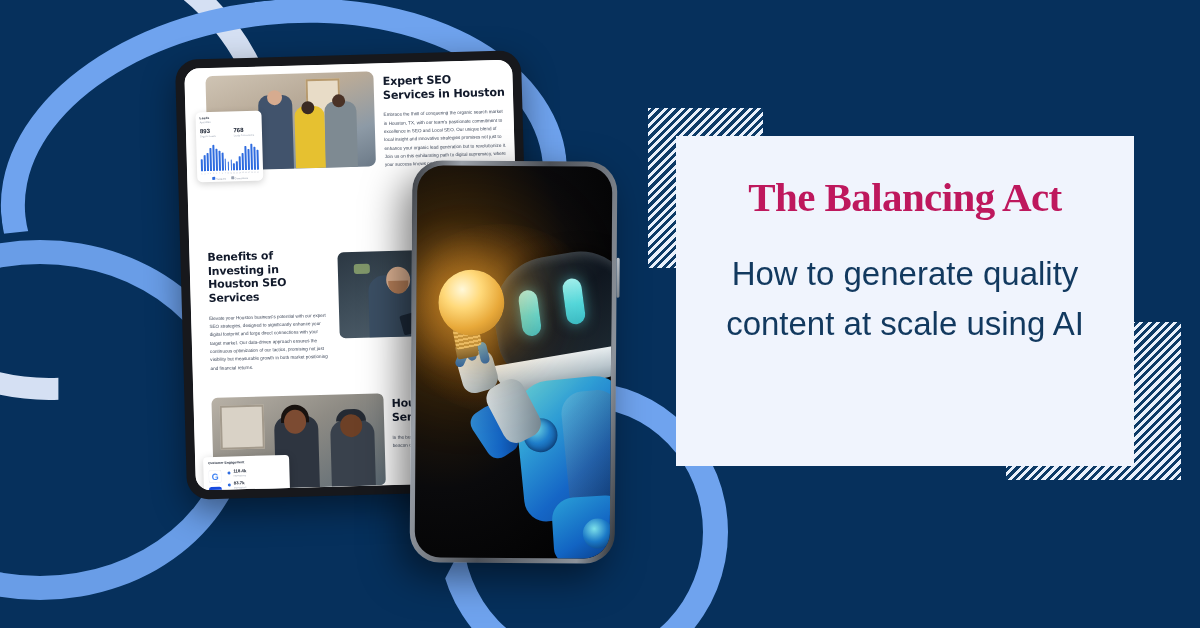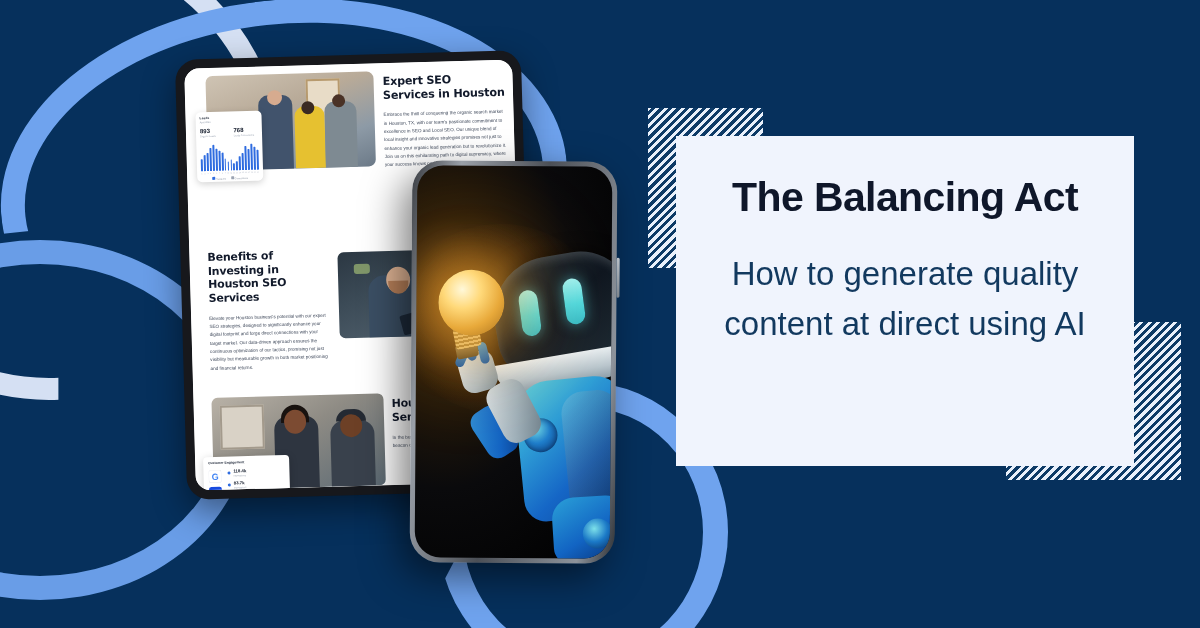--- a/index.html
+++ b/index.html
@@ -70,25 +70,25 @@
     position: absolute;
     left: 676px; top: 136px;
     width: 458px; height: 330px;
     background: #f0f4fd;
     display: flex; flex-direction: column;
     align-items: center;
     padding: 40px 26px 0 26px;
     z-index: 6;
   }
   #headline-title {
-    font-family: Liberation Sans, sans-serif;
+    font-family: Liberation Serif, serif;
     font-weight: 700;
     font-size: 41px;
     letter-spacing: -.6px;
-    color: #0f172a;
+    color: #be185d;
     text-align: center;
     white-space: nowrap;
     line-height: 1.05;
   }
   #headline-sub {
     margin-top: 30px;
     font-family: "Liberation Sans", sans-serif;
     font-weight: 400;
     font-size: 33px;
     line-height: 1.52;
@@ -547,16 +547,16 @@
         <div class="r-finger c"></div>
         <div class="r-bulb-base"></div>
         <div class="r-bulb-neck"></div>
         <div class="r-bulb-glass"></div>
       </div>
     </div>
   </div>
 
   <div id="headline-card">
     <div id="headline-title">The Balancing Act</div>
-    <div id="headline-sub">How to generate quality content at direct using AI</div>
+    <div id="headline-sub">How to generate quality content at scale using AI</div>
   </div>
 
 </div>
 
 </body></html>

